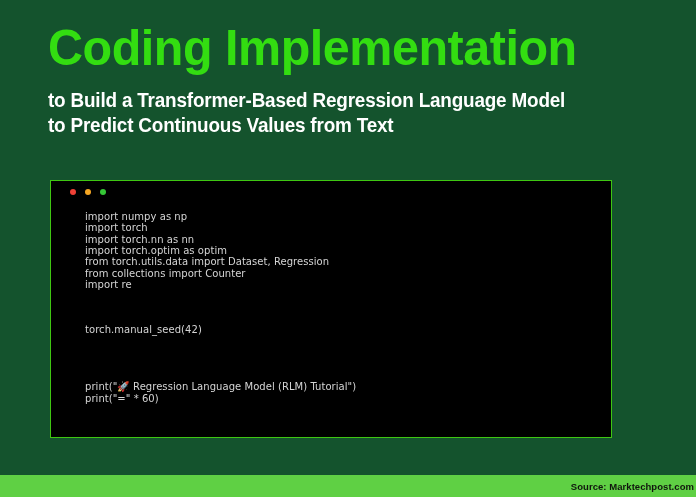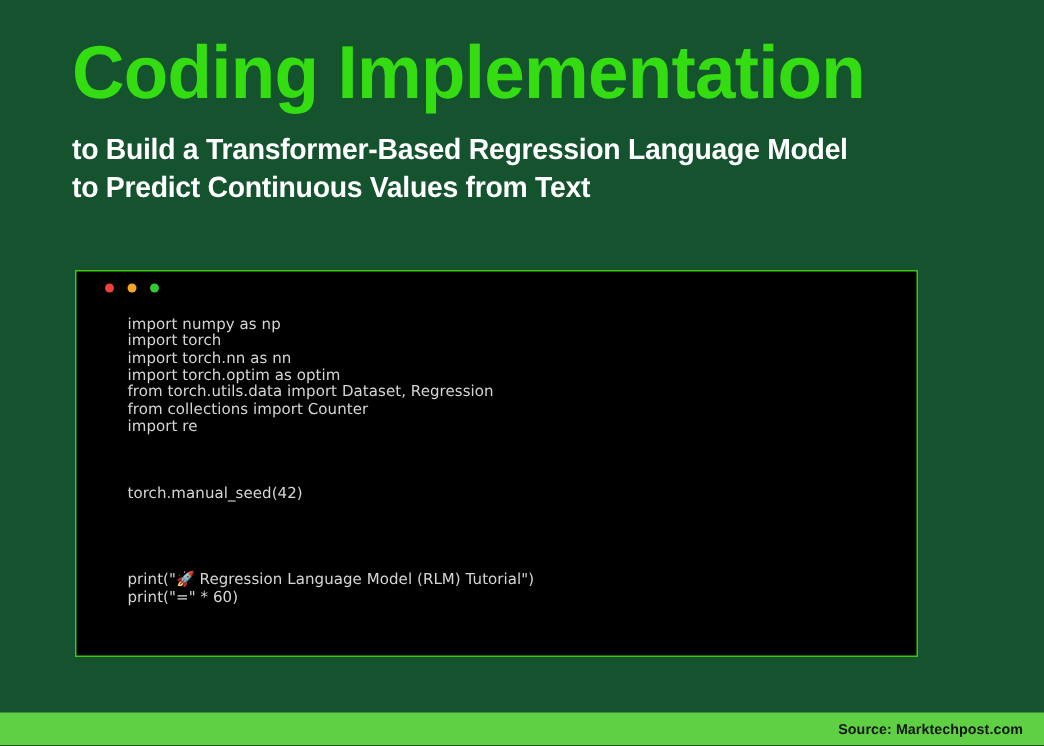--- a/index.html
+++ b/index.html
@@ -114,21 +114,21 @@
     display: flex;
     align-items: center;
     justify-content: flex-end;
   }
 
   .footer-text {
     font-family: "Liberation Sans", sans-serif;
     font-size: 9.5px;
     font-weight: bold;
     color: #10160d;
-    padding-right: 14px;
+    padding-right: 2px;
     letter-spacing: 0.05px;
     text-align: right;
   }
 </style>
 </head>
 <body>
 
 <div class="slide">
 
   <div class="header">

